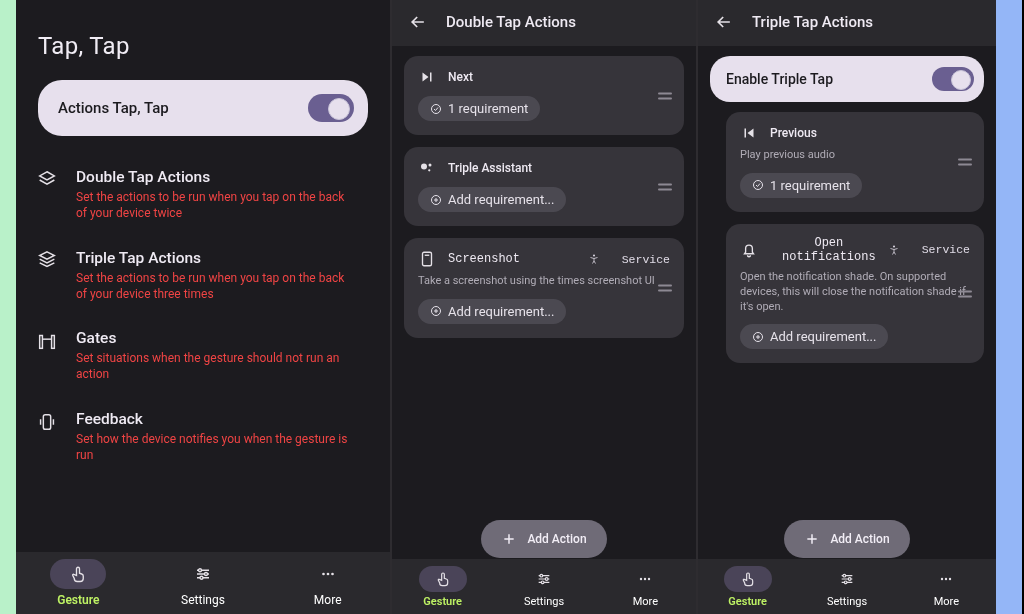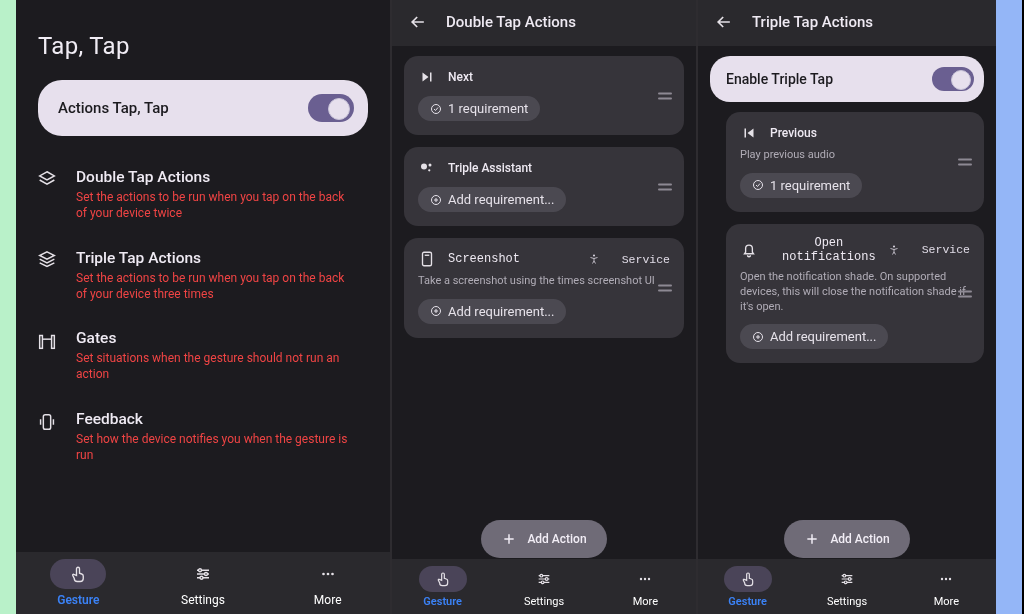--- a/index.html
+++ b/index.html
@@ -62,21 +62,21 @@
   .add-action svg { width:16px; height:16px; }
 
   
   .bottomnav { position:absolute; bottom:0; left:0; right:0; height:55px; background:#2a292d; display:flex; }
   .p1 .bottomnav { height:62px; }
   .bn-item { flex:1; display:flex; flex-direction:column; align-items:center; justify-content:center; gap:3px; font-size:11px; color:#ffffff; }
   .p1 .bn-item { font-size:12px; gap:4px; }
   .bn-item .bn-icon-wrap { width:48px; height:26px; display:flex; align-items:center; justify-content:center; border-radius:13px; }
   .p1 .bn-item .bn-icon-wrap { width:56px; height:30px; border-radius:15px; }
   .bn-item.active .bn-icon-wrap { background:#4a4458; }
-  .bn-item.active { color:#3b82f6; font-weight:600; }
+  .bn-item.active { color:#bef264; font-weight:600; }
   .bn-item svg { width:16px; height:16px; color:#e5e1e7; }
   .p1 .bn-item svg { width:18px; height:18px; }
 </style>
 </head>
 <body>
 
 <div class="left-strip"></div>
 
 <div class="phone p1">
   <div class="s1-top">

